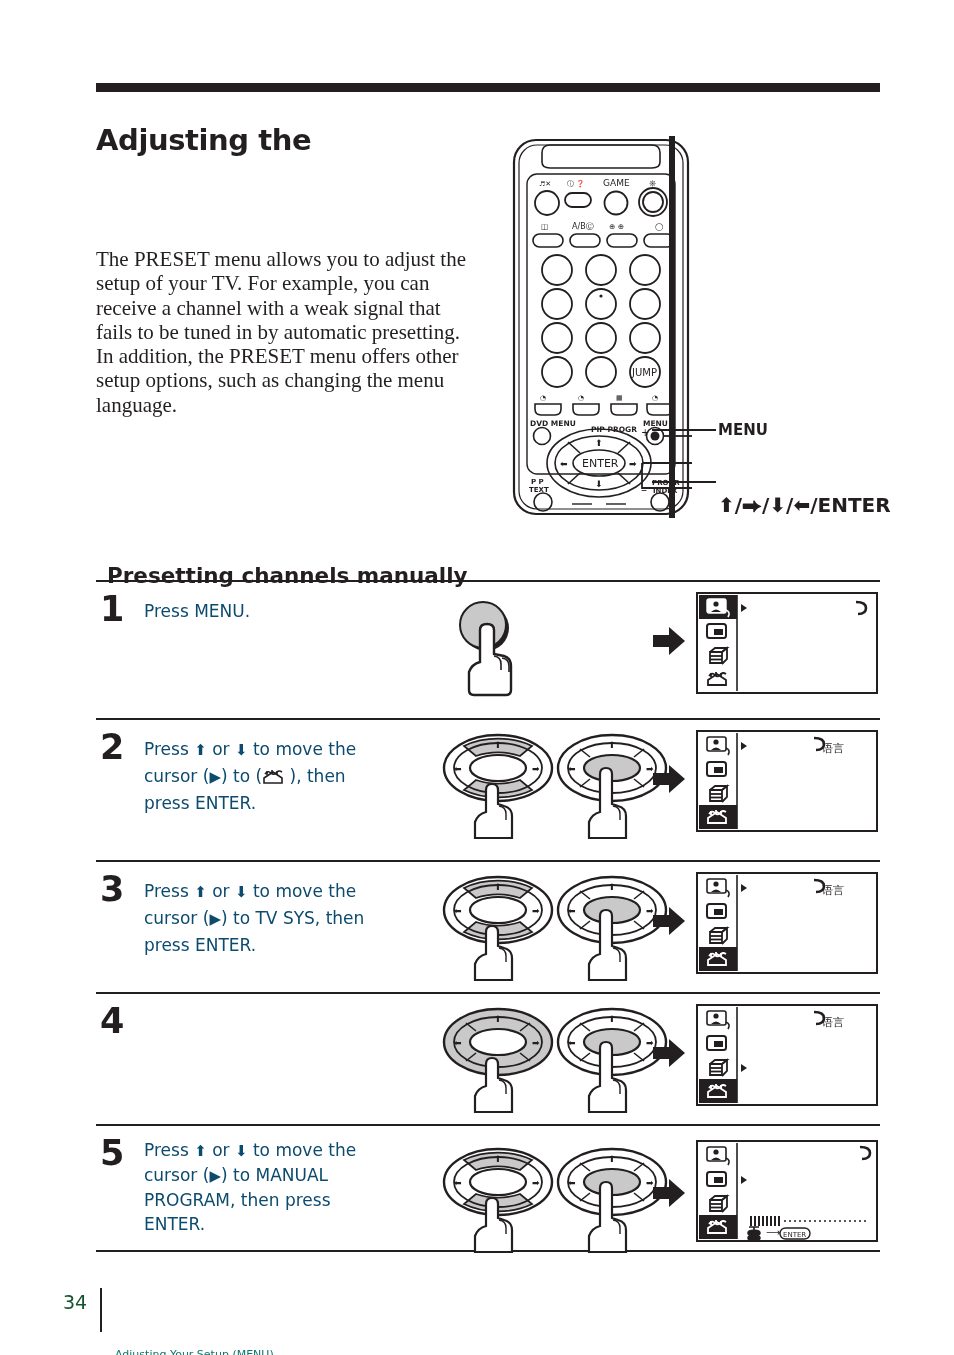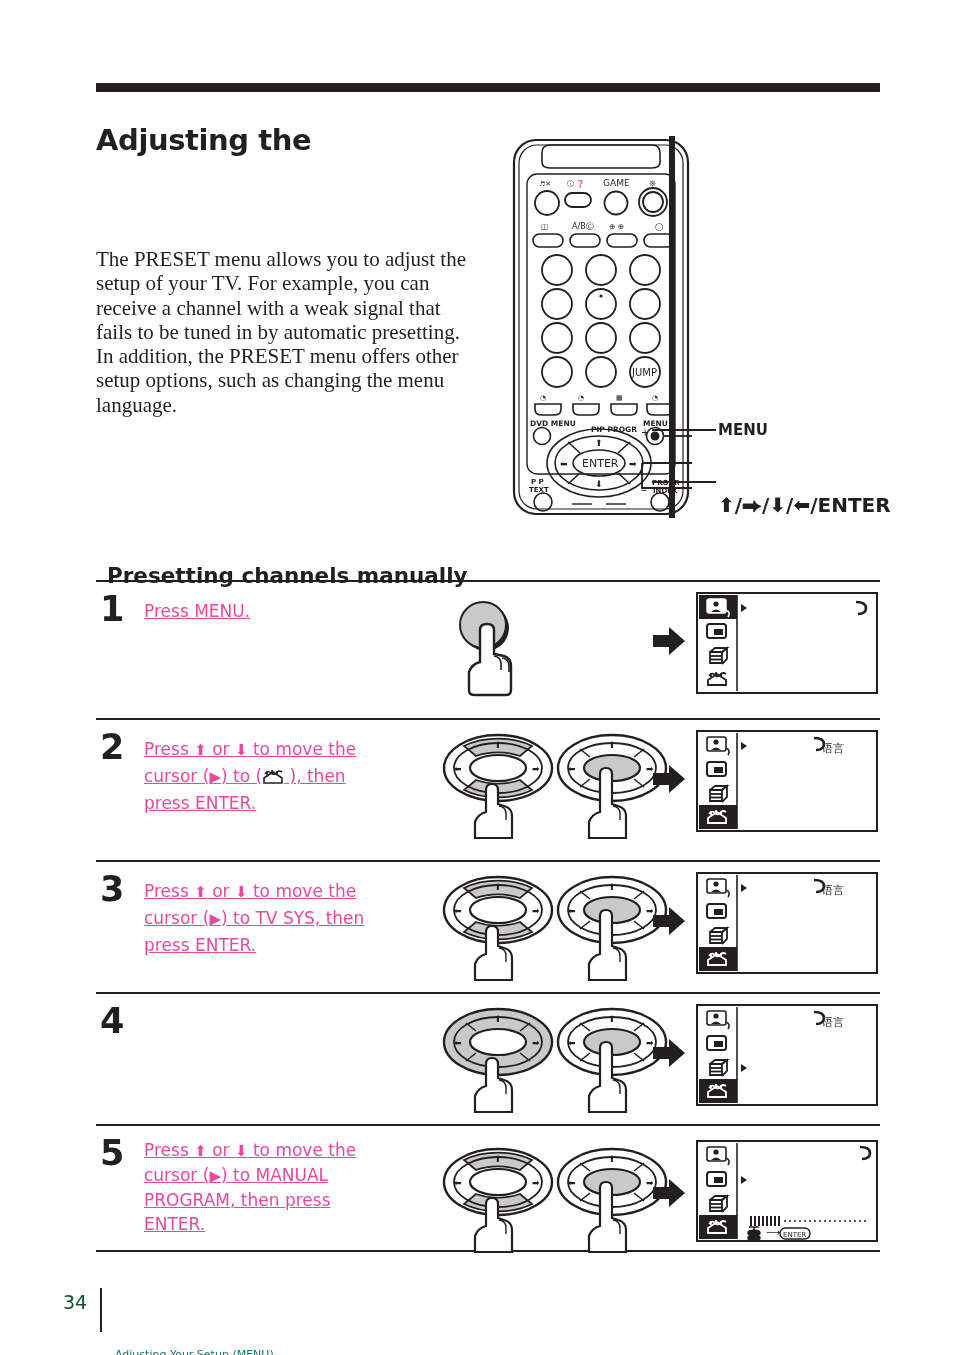--- a/index.html
+++ b/index.html
@@ -113,22 +113,21 @@
     line-height: 35px;
     color: #231f20;
   }
   .step-text {
     position: absolute;
     left: 48px; top: 16px;
     width: 250px;
     font-family: "DejaVu Sans", sans-serif;
     font-size: 17px;
     line-height: 26px;
-    color: #ec4899;
-    text-decoration: underline;
+    color: #0c4a6e;
   }
 
   .step-art {
     position: absolute;
     left: 340px; top: 10px;
     width: 240px; height: 110px;
   }
   .step-arrow {
     position: absolute;
     left: 556px; top: 44px;

